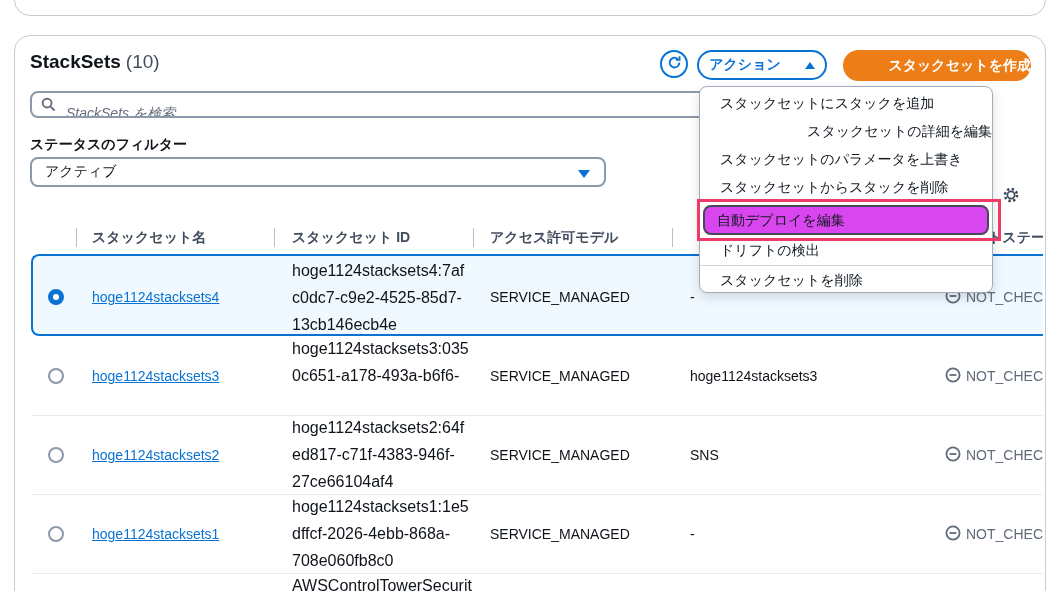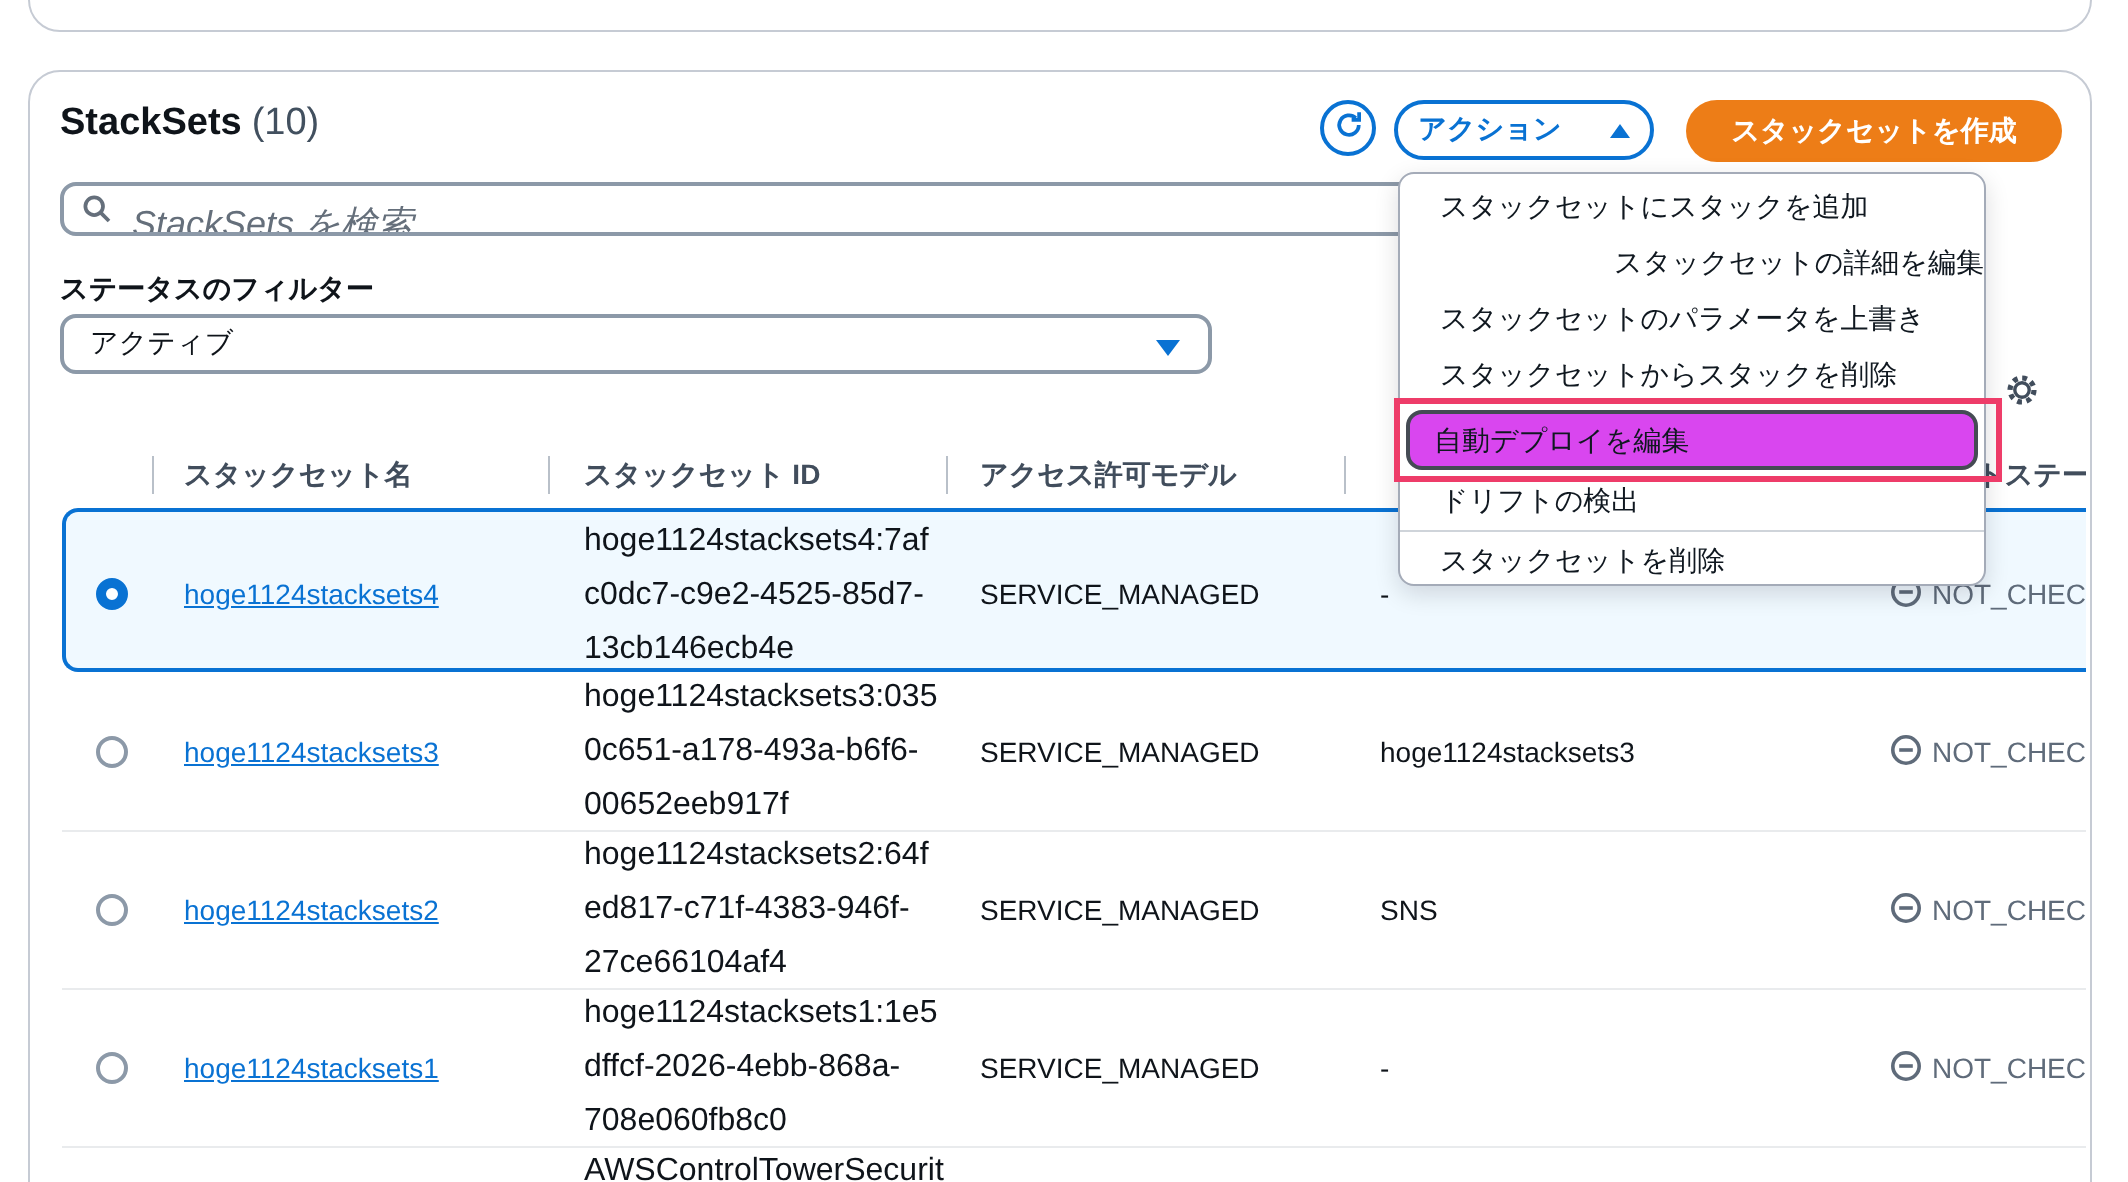--- a/index.html
+++ b/index.html
@@ -31,28 +31,28 @@
   .btn-actions {
     position:absolute; left:697px; top:50px; width:130px; height:30px;
     border:2px solid #0972d3; border-radius:15px; background:#fff;
     display:flex; align-items:center; justify-content:center; gap:24px;
     color:#0972d3; font-size:14px; font-weight:bold; cursor:pointer;
   }
   .caret-up { width:0; height:0; border-left:5px solid transparent; border-right:5px solid transparent; border-bottom:7px solid #0972d3; }
   .btn-create {
     position:absolute; left:843px; top:50px; width:188px; height:31px;
     border:none; border-radius:16px; background:#ed7d17;
-    display:flex; align-items:center; justify-content:center;
+    display:flex; align-items:center; justify-content:flex-end;
     color:#fff; font-size:14px; font-weight:bold; cursor:pointer;font-family:Liberation Mono, monospace;
   }
   
   .search-input {
     position:absolute; left:30px; top:91px; width:960px; height:27px;
     border:2px solid #8c99a8; border-radius:8px; padding:16px 8px 0 34px;
-    font-size:18px; font-family:"Liberation Sans", sans-serif; color:#0c4a6e;
+    font-size:14px; font-family:"Liberation Sans", sans-serif; color:#0c4a6e;
   }
   .search-input::placeholder { color:#656f7b; font-style:italic; }
   .search-icon { position:absolute; left:41px; top:97px; pointer-events:none; }
   .filter-label { position:absolute; left:30px; top:136px; font-size:14px; font-weight:bold; }
   .filter-select {
     position:absolute; left:30px; top:157px; width:576px; height:30px;
     border:2px solid #8c99a8; border-radius:8px; background:#fff;
     display:flex; align-items:center; padding-left:13px; font-size:14px; cursor:pointer;
   }
   .caret-down { position:absolute; right:14px; top:11px; width:0; height:0;
@@ -173,21 +173,20 @@
         <line x1="4.6" y1="8" x2="11.4" y2="8" stroke="#5f6b7a" stroke-width="1.8"></line>
       </svg></span>
   <span>NOT_CHECKED</span>
 </div>
 
 <div class="radio" style="top:368px"></div>
 <a class="cell link" style="left:92px; top:363px">hoge1124stacksets3</a>
 <div class="id-block" style="top:335px">
   <div>hoge1124stacksets3:035</div>
   <div>0c651-a178-493a-b6f6-</div>
-  <div>00652eeb917f</div>
 </div>
 <div class="cell" style="left:490px; top:363px">SERVICE_MANAGED</div>
 <div class="cell" style="left:690px; top:363px">hoge1124stacksets3</div>
 <div class="drift" style="top:363px; height:26px">
   <span><svg width="16" height="16" viewBox="0 0 16 16">
         <circle cx="8" cy="8" r="6.6" fill="none" stroke="#5f6b7a" stroke-width="1.8"></circle>
         <line x1="4.6" y1="8" x2="11.4" y2="8" stroke="#5f6b7a" stroke-width="1.8"></line>
       </svg></span>
   <span>NOT_CHECKED</span>
 </div>

